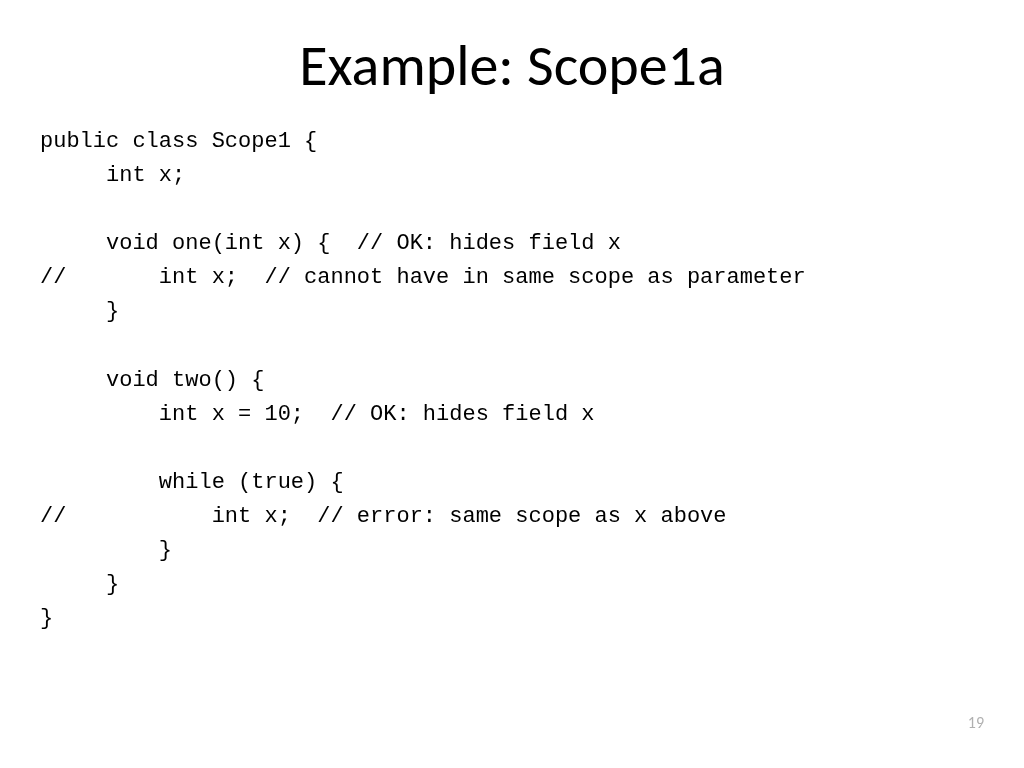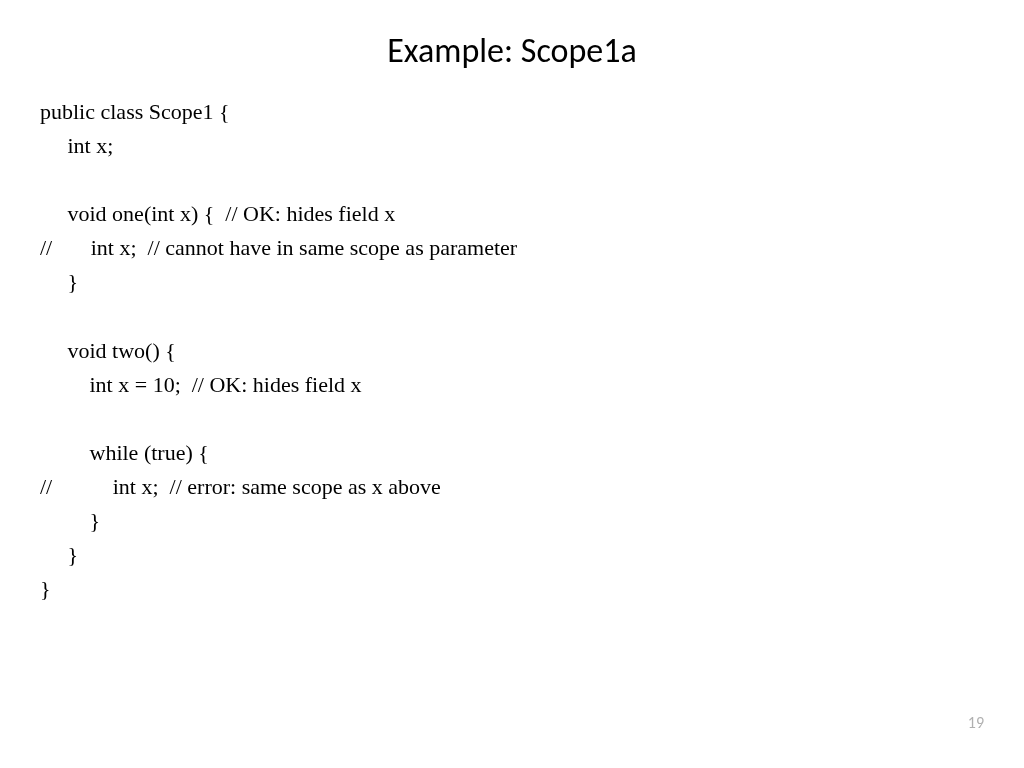--- a/index.html
+++ b/index.html
@@ -15,29 +15,29 @@
       position: relative;
       overflow: hidden;
     }
     .slide {
       width: 100%;
       height: 100%;
       padding: 30px 40px 40px 40px;
       position: relative;
     }
     .title {
-      font-size: 34px;
+      font-size: 58px;
       font-weight: 400;
       text-align: center;
       color: #000000;
       margin-bottom: 24px;
       font-family: Calibri, Arial, sans-serif;
     }
     .code-block {
-      font-family: Liberation Serif, serif;
+      font-family: Liberation Mono, monospace;
       font-size: 22px;
       line-height: 1.55;
       color: #000000;
       white-space: pre;
       padding-left: 0px;
     }
     .page-number {
       position: absolute;
       bottom: 36px;
       right: 40px;

